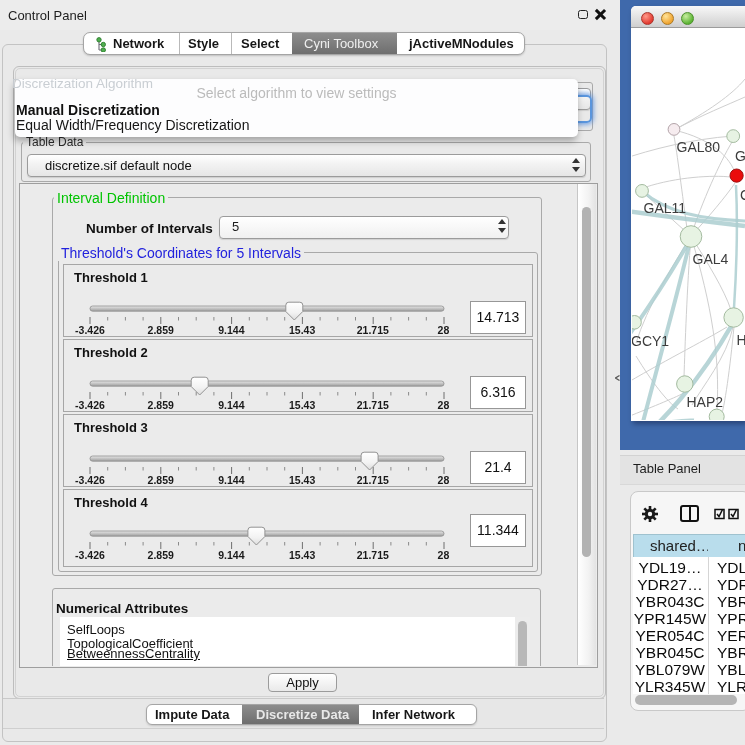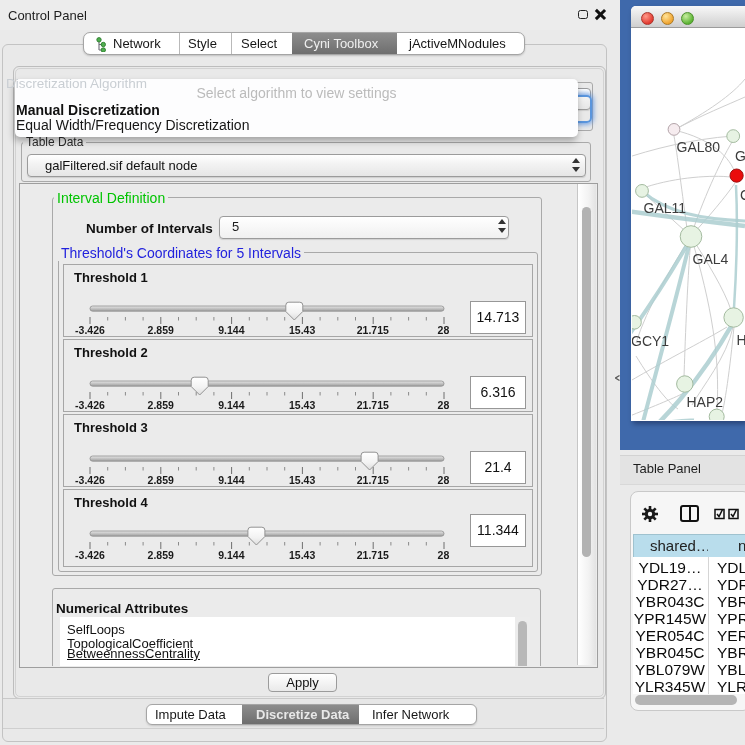--- a/index.html
+++ b/index.html
@@ -6,21 +6,21 @@
 body{width:745px;height:745px;overflow:hidden;font-family:"Liberation Sans",sans-serif;}
 #root{position:relative;width:745px;height:745px;background:#eaeaea;overflow:hidden;}
 .abs{position:absolute;}
 .t13{font-size:13px;color:#1d1d1d;}
 .bold{font-weight:bold;}
 .groupbox{position:absolute;border:1px solid #a9a9a9;border-radius:3px;}
 .gtitle{position:absolute;font-size:14px;background:#eaeaea;padding:0 3px;white-space:nowrap;}
 .combo{position:absolute;border:1px solid #9b9b9b;border-radius:4px;background:linear-gradient(#ffffff,#f2f2f2 45%,#e6e6e6);box-shadow:0 1px 1px rgba(0,0,0,0.12);}
 .combotext{position:absolute;left:14px;top:3px;font-size:13px;color:#111;}
 .sep{position:absolute;top:0;bottom:0;width:1px;background:#b9b9b9;}
-.tabtext{position:absolute;top:3px;font-size:13px;color:#161616;font-weight:normal;white-space:nowrap;}
+.tabtext{position:absolute;top:3px;font-size:13px;color:#161616;font-weight:bold;white-space:nowrap;}
 .ticklabel{position:absolute;width:52px;text-align:center;font-size:10.5px;font-weight:bold;color:#1a1a1a;}
 .valbox{position:absolute;left:406px;width:54px;height:31px;background:#fff;border:1px solid #979797;font-size:14px;color:#111;text-align:center;line-height:31px;}
 .thpanel{position:absolute;left:63px;width:468px;border:1px solid #a6a6a6;background:#ebebeb;}
 .thtitle{position:absolute;left:10px;top:5px;font-size:13px;font-weight:bold;color:#111;}
 .listitem{font-size:13px;color:#111;height:13.8px;}
 .trow{position:absolute;width:74px;text-align:center;font-size:15.5px;color:#0c0c0c;white-space:nowrap;}
 .trow2{position:absolute;left:84px;font-size:15.5px;color:#0c0c0c;white-space:nowrap;}
 </style>
 </head>
 <body>
@@ -59,21 +59,21 @@
   <div class="abs" style="left:15px;top:68px;width:587px;height:627px;border:1px solid #d2d2d2;border-radius:5px;"></div>
 
   <div class="groupbox" style="left:19px;top:82px;width:572px;height:47px;"></div>
 
   <div class="combo" style="left:27px;top:88px;width:562px;height:20px;"></div>
   <div class="abs" style="left:573px;top:95px;width:15px;height:24px;border:2px solid #5a95dd;border-radius:5px;box-shadow:0 0 5px 1.5px rgba(80,140,225,0.8);"></div>
 
   <div class="groupbox" style="left:21px;top:142px;width:568px;height:38px;"></div>
   <div class="gtitle" style="left:23px;top:135px;color:#2b2b2b;background:#e9e9e9;font-size:12px;">Table Data</div>
   <div class="combo" style="left:27px;top:154px;width:557px;height:21px;"></div>
-  <div class="combotext" style="left:18px;top:3.5px;position:absolute;margin-left:27px;margin-top:154px;">galFiltered.sif default node</div>
+  <div class="combotext" style="left:18px;top:3.5px;position:absolute;margin-left:27px;margin-top:154px;">discretize.sif default node</div>
   <svg class="abs" style="left:571px;top:158px;" width="10" height="14" viewBox="0 0 10 14">
     <path d="M5 0 L9 5 L1 5 Z" fill="#333"></path>
       <path d="M5 14 L9 9 L1 9 Z" fill="#333"></path>
   </svg>
 
   <div class="abs" style="left:19px;top:183px;width:577px;height:483px;border:1px solid #9e9e9e;background:#ebebeb;overflow:hidden;">
     <div class="abs" style="position:absolute;left:0;top:0;width:557px;height:483px;overflow:hidden;">
 
       <div class="groupbox" style="left:32px;top:13px;width:488px;height:377px;"></div>
       <div class="gtitle" style="left:34px;top:6px;color:#00c400;background:#ebebeb;">Interval Definition</div>
@@ -205,21 +205,21 @@
     <div class="abs" style="left:40px;top:42px;width:455px;height:60px;background:#fff;">
       <div class="listitem" style="position:absolute;left:7px;top:4.5px;">SelfLoops</div>
       <div class="listitem" style="position:absolute;left:7px;top:18.8px;">TopologicalCoefficient</div>
       <div class="listitem" style="position:absolute;left:7px;top:29px;text-decoration:underline;">BetweennessCentrality</div>
     </div>
     <div class="abs" style="left:495px;top:42px;width:15px;height:60px;background:#ececec;"></div>
     <div class="abs" style="left:498px;top:46px;width:9px;height:60px;background:#b8b8b8;border-radius:5px;"></div>
   </div>
 
   <div class="abs" style="left:15px;top:79px;width:563px;height:58px;background:#fdfdfe;border-radius:5px;box-shadow:-1px 4px 7px rgba(0,0,0,0.30);"></div>
-  <div class="abs t13" style="left:6px;top:76px;color:#c9ced3;font-size:13.5px;">Discretization Algorithm</div>
+  <div class="abs t13" style="left:12px;top:76px;color:#c9ced3;font-size:13.5px;">Discretization Algorithm</div>
   <div class="abs" style="left:15px;top:85px;width:563px;height:15px;text-align:center;font-size:14px;color:#bbbbbb;">Select algorithm to view settings</div>
   <div class="abs bold" style="left:16px;top:101.5px;font-size:14px;color:#111;">Manual Discretization</div>
   <div class="abs" style="left:16px;top:116.5px;font-size:14px;color:#161616;">Equal Width/Frequency Discretization</div>
 
   <div class="abs" style="left:268px;top:673px;width:67px;height:17px;border:1px solid #9b9b9b;border-radius:4px;background:linear-gradient(#ffffff,#e9e9e9);text-align:center;font-size:13px;color:#111;line-height:17px;">Apply</div>
 
   <div class="abs" style="left:3px;top:698px;width:601px;height:29px;background:#e7e7e7;border-top:1px solid #c9c9c9;border-bottom:1px solid #cfcfcf;"></div>
   <div class="abs" style="left:146px;top:704px;width:321px;height:19px;background:#fff;border:1px solid #a5a5a5;border-radius:6px;box-shadow:0 1px 2px rgba(0,0,0,0.15);overflow:hidden;padding-left:8px;">
     <div class="abs" style="left:95px;top:0;width:117px;height:19px;background:linear-gradient(#8d8d8d,#6e6e6e);"></div>
     <div class="tabtext" style="left:8px;top:2px;">Impute Data</div>

